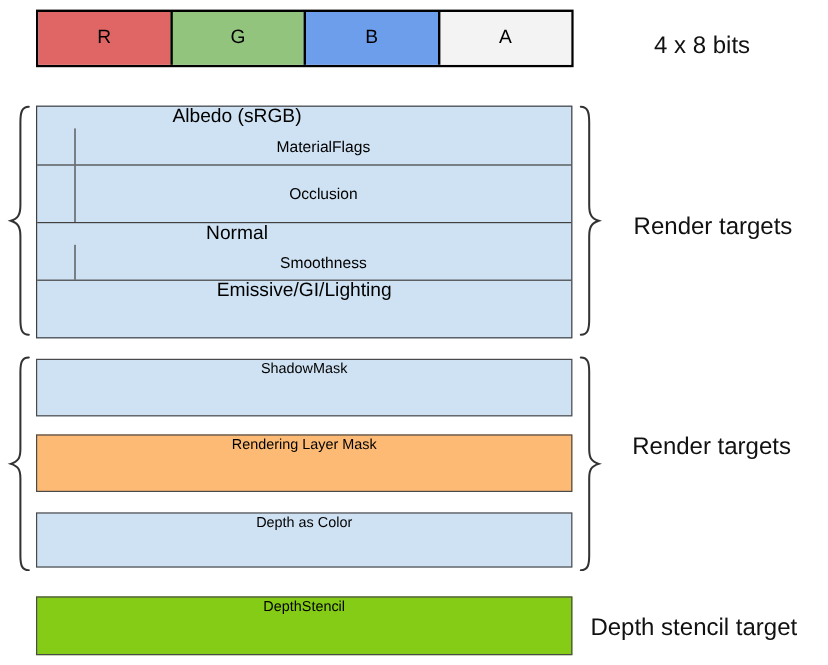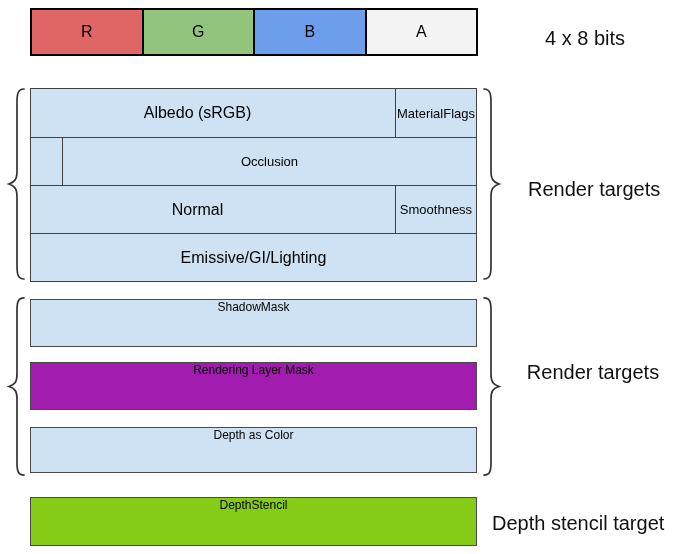--- a/index.html
+++ b/index.html
@@ -27,21 +27,21 @@
     position:absolute;font-size:20px;line-height:25px;color:#111;
     white-space:nowrap;
   }
   .caption.two-line{white-space:normal;text-align:center;}
   
   .rt-table{
     position:absolute;left:30px;top:88px;width:447px;
     box-sizing:border-box;border:1.5px solid #404040;
   }
   .rt-row{
-    display:flex;height:48px;box-sizing:border-box;
+    display:flex;height:48px;box-sizing:border-box;flex-direction:column;
   }
   .rt-row + .rt-row{border-top:1.5px solid #404040;}
   .rt-cell{
     display:flex;align-items:center;justify-content:center;
     box-sizing:border-box;font-size:16px;
   }
   .rt-cell.main{width:333px;}
   .rt-cell.alpha{flex:1;border-left:1.5px solid #404040;font-size:13px;margin-left:31px;}
   .rt-cell.full{width:100%;}
   
@@ -112,21 +112,21 @@
   <svg class="brace opt left" viewBox="0 0 22 194" preserveAspectRatio="none">
     <path d="M 18 2 C 12 2, 11 7, 11 15 L 11 84 C 11 92, 9 95, 3 97 C 9 99, 11 102, 11 110 L 11 179 C 11 187, 12 192, 18 192"></path>
   </svg>
   <svg class="brace opt right" viewBox="0 0 22 194" preserveAspectRatio="none">
     <path d="M 4 2 C 10 2, 11 7, 11 15 L 11 84 C 11 92, 13 95, 19 97 C 13 99, 11 102, 11 110 L 11 179 C 11 187, 10 192, 4 192"></path>
   </svg>
 
   <div class="opt-box b1" style="background-color: rgb(207, 226, 243);">
     <span>ShadowMask</span>
   </div>
-  <div class="opt-box b2" style="background-color: #a21caf;">
+  <div class="opt-box b2" style="background-color: #fdba74;">
     <span>Rendering Layer Mask</span>
   </div>
   <div class="opt-box b3" style="background-color: rgb(207, 226, 243);">
     <span>Depth as Color</span>
   </div>
   <div class="caption two-line" style="left:498px;top:360px;width:190px;">
     <div>Render targets</div>
   </div>
 
   <div class="ds-box" style="background-color: #84cc16;">

